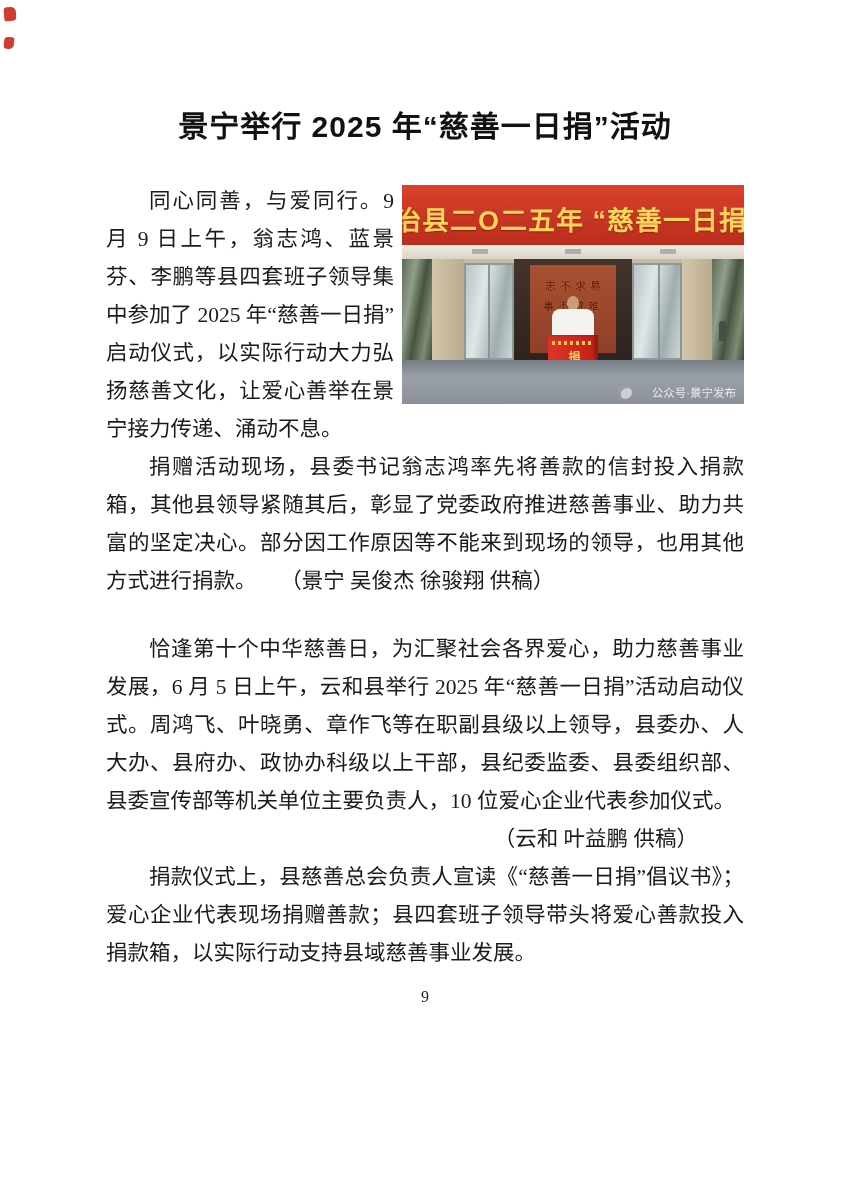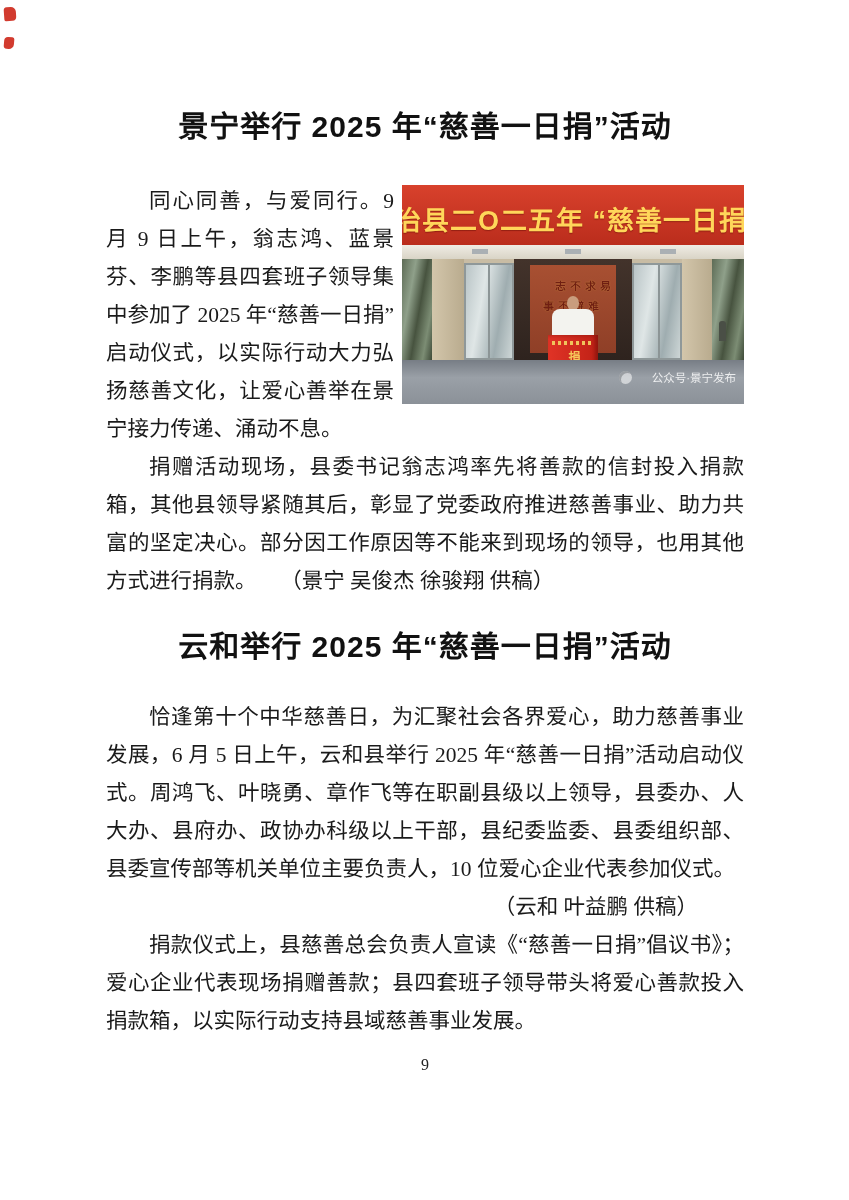--- a/index.html
+++ b/index.html
@@ -67,21 +67,21 @@
                       writing-mode: vertical-rl; text-orientation: upright; margin: 0 auto;
                       height: 46px; font-size: 12px; line-height: 50px; letter-spacing: 3px;
                       color: #f5c75a; font-weight: 700;
                       font-family: "Liberation Sans", "DejaVu Sans", sans-serif; }
   .photo .box-bottext { position: absolute; left: 8px; bottom: 3px; right: 8px; height: 3px;
                         background: repeating-linear-gradient(90deg, #e8b44e 0 2px, transparent 2px 4px); }
   .photo .floor { position: absolute; left: 0; top: 175px; right: 0; height: 44px;
                   background: linear-gradient(#777d85, #9aa0a7 40%, #8b9198); }
   .photo .bystander { position: absolute; left: 317px; top: 136px; width: 7px; height: 20px;
                       background: #4a4f46; border-radius: 3px 3px 0 0; }
-  .photo .watermark { position: absolute; right: 8px; bottom: 19px; display: flex; align-items: center;
+  .photo .watermark { position: absolute; right: 8px; bottom: 4px; display: flex; align-items: center;
                       gap: 20px; color: rgba(255,255,255,.82); font-size: 11.5px;
                       font-family: "Liberation Sans", "DejaVu Sans", sans-serif; }
   .photo .wm-logo { width: 13px; height: 13px; border-radius: 50%;
                     background: rgba(255,255,255,.55);
                     box-shadow: inset 2px 2px 0 rgba(120,125,130,.6); }
 
   .credit-inline { margin-left: 1.6em; }
 
   .title2 { margin-top: 26px; }
   .para3 { margin-top: 30px; }
@@ -115,21 +115,21 @@
       <div class="pillar" style="left:30px; width:32px"></div>
       <div class="pillar" style="left:280px; width:30px"></div>
       <div class="interior"></div>
       <div class="door" style="left:62px; width:50px">
         <div class="bar" style="left:22px"></div>
       </div>
       <div class="door" style="left:230px; width:50px">
         <div class="bar" style="left:24px"></div>
       </div>
       <div class="wall"></div>
-      <div class="wall-line" style="left:140px; top:92px">志不求易</div>
+      <div class="wall-line" style="left:130px; top:92px">志不求易</div>
       <div class="wall-line" style="left:128px; top:112px">事不避难</div>
       <div class="head"></div>
       <div class="shirt"></div>
       <div class="bystander"></div>
       <div class="box">
         <div class="box-toptext"></div>
         <div class="box-label">捐款箱</div>
         <div class="box-bottext"></div>
       </div>
       <div class="floor">
@@ -140,21 +140,20 @@
         <span>公众号·景宁发布</span>
       </div>
     </div>
 
     <p class="body-text indent">同心同善，与爱同行。9 月 9 日上午，翁志鸿、蓝景芬、李鹏等县四套班子领导集中参加了 2025 年“慈善一日捐”启动仪式，以实际行动大力弘扬慈善文化，让爱心善举在景宁接力传递、涌动不息。</p>
 
     <p class="body-text indent"><span>捐赠活动现场，县委书记翁志鸿率先将善款的信封投入捐款箱，其他县领导紧随其后，彰显了党委政府推进慈善事业、助力共富的坚定决心。部分因工作原因等不能来到现场的领导，也用其他方式进行捐款。</span><span class="credit-inline">（景宁 吴俊杰 徐骏翔 供稿）</span></p>
 
   </div>
 
-  <h1 class="doc-title title2">云和举行 2025 年“慈善一日捐”活动</h1>
 
   <p class="body-text indent para3">恰逢第十个中华慈善日，为汇聚社会各界爱心，助力慈善事业发展，6 月 5 日上午，云和县举行 2025 年“慈善一日捐”活动启动仪式。周鸿飞、叶晓勇、章作飞等在职副县级以上领导，县委办、人大办、县府办、政协办科级以上干部，县纪委监委、县委组织部、县委宣传部等机关单位主要负责人，10 位爱心企业代表参加仪式。</p>
 
   <p class="body-text credit-line">（云和 叶益鹏 供稿）</p>
 
   <p class="body-text indent">捐款仪式上，县慈善总会负责人宣读《“慈善一日捐”倡议书》；爱心企业代表现场捐赠善款；县四套班子领导带头将爱心善款投入捐款箱，以实际行动支持县域慈善事业发展。</p>
 
   <div class="page-number">9</div>
 
 </div>

